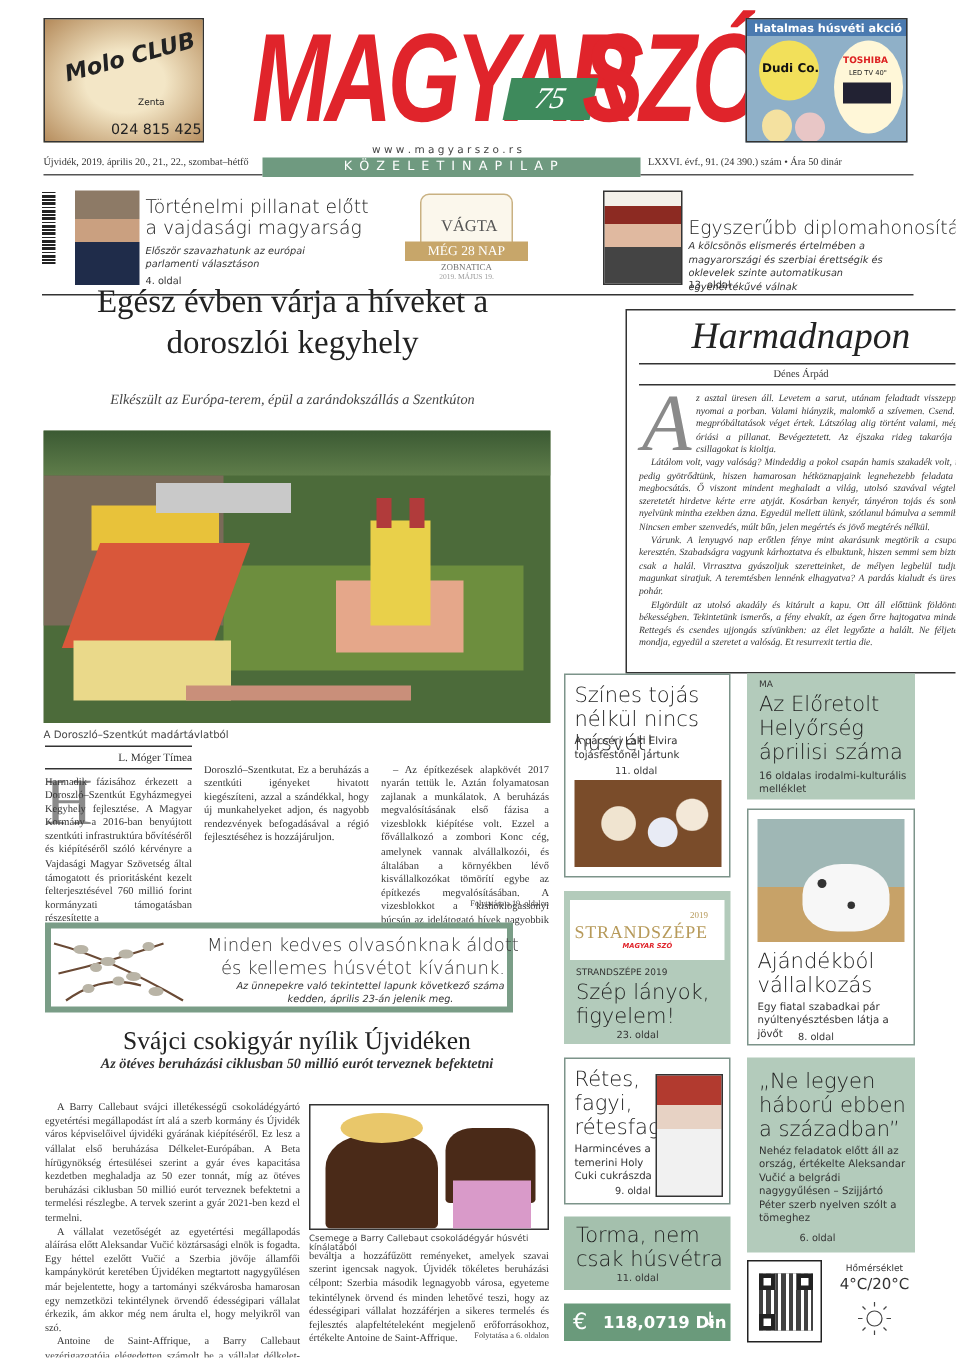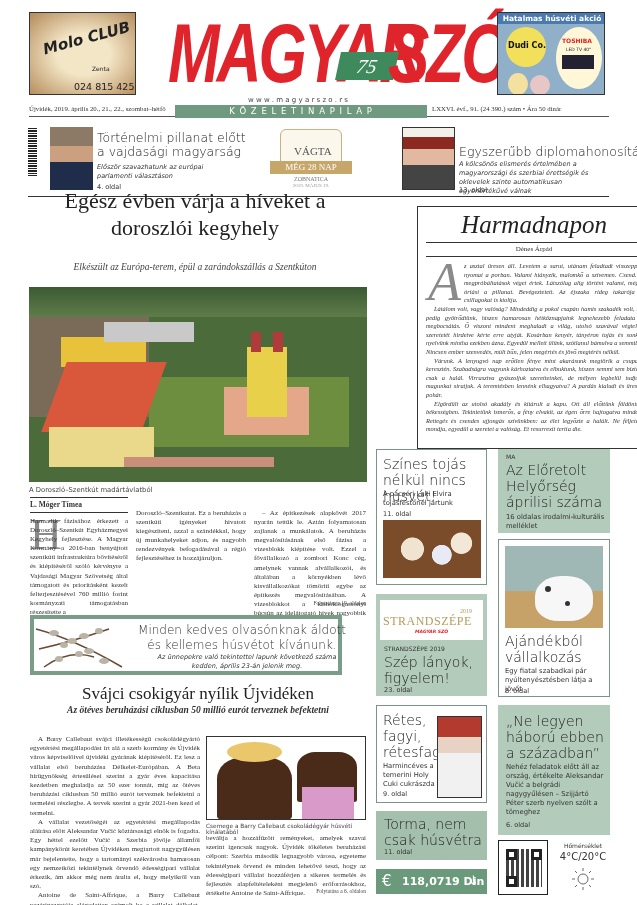--- a/index.html
+++ b/index.html
@@ -22,21 +22,21 @@
   .tease-page { font-family: "DejaVu Sans", sans-serif; font-size: 6.5px; color: #333; }
 
   .col-text { font-family: "Liberation Serif", serif; font-size: 7px; line-height: 9.1px; text-align: justify; color: #333; }
   .col-text p { text-indent: 8px; }
   .italic-text { font-style: italic; }
 
   .box { border: 1px solid #7c948a; }
   .photo { overflow: hidden; }
   .box-title { font-family: "DejaVu Sans", sans-serif; font-weight: 300; font-size: 14px; line-height: 16px; color: #222; }
   .box-sub { font-family: "DejaVu Sans", sans-serif; font-size: 6.8px; line-height: 9px; color: #333; }
-  .box-page { font-family: "DejaVu Sans", sans-serif; font-size: 6.5px; color: #333; margin-top: 2px; }
+  .box-page { font-family: "DejaVu Sans", sans-serif; font-size: 6.5px; color: #333; margin-top: 2px; margin-left: 27px; }
 </style>
 </head>
 <body>
 
 <div class="abs ad-box" style="left:29px;top:12px;width:107px;height:83px;background:#e8d9b8;">
   <div class="abs" style="left:0;top:0;width:107px;height:83px;background:radial-gradient(ellipse at center,#f3e6c6 35%,#b48a5a 100%);"></div>
   <div class="abs sans" style="left:12px;top:16px;font-size:15px;font-weight:bold;font-style:italic;color:#222;transform:rotate(-15deg);">Molo CLUB</div>
   <div class="abs sans" style="left:62px;top:52px;font-size:6px;color:#222;">Zenta</div>
   <div class="abs sans" style="left:44px;top:68px;font-size:9.5px;color:#222;">024 815 425</div>
 </div>
@@ -109,21 +109,21 @@
   <div class="abs" style="left:20px;top:140px;width:105px;height:40px;background:#ead98a;"></div>
   <div class="abs" style="left:195px;top:100px;width:85px;height:48px;background:#e5a78a;"></div>
   <div class="abs" style="left:218px;top:60px;width:40px;height:70px;background:#e9d04a;"></div>
   <div class="abs" style="left:222px;top:45px;width:10px;height:20px;background:#b13b3b;"></div>
   <div class="abs" style="left:244px;top:45px;width:10px;height:20px;background:#b13b3b;"></div>
   <div class="abs" style="left:95px;top:170px;width:150px;height:10px;background:#c98f7a;"></div>
 </div>
 <div class="abs sans" style="left:29px;top:486px;font-size:6.8px;color:#444;">A Doroszló–Szentkút madártávlatból</div>
 
 <div class="abs" style="left:30px;top:497px;width:98px;height:1px;background:#333;"></div>
-<div class="abs serif" style="left:30px;top:500px;width:98px;text-align:left;font-size:7.5px;color:#333;font-weight:bold;">L. Móger Tímea</div>
+<div class="abs serif" style="left:30px;top:500px;width:98px;text-align:right;font-size:7.5px;color:#333;">L. Móger Tímea</div>
 <div class="abs" style="left:30px;top:512px;width:98px;height:1px;background:#333;"></div>
 
 <div class="abs serif" style="left:30px;top:513px;font-size:44px;line-height:44px;color:#8a8a8a;">H</div>
 <div class="abs col-text" style="left:30px;top:517px;width:98px;text-indent:0;">
   <p style="text-indent:0;padding-left:0;">Harmadik fázisához érkezett a Doroszló–Szentkút Egyházmegyei Kegyhely fejlesztése. A Magyar Kormány a 2016-ban benyújtott szentkúti infrastruktúra bővítéséről és kiépítéséről szóló kérvényre a Vajdasági Magyar Szövetség által támogatott és prioritásként kezelt felterjesztésével 760 millió forint kormányzati támogatásban részesítette a</p>
 </div>
 <div class="abs col-text" style="left:136px;top:509px;width:110px;">
   <p style="text-indent:0;">Doroszló–Szentkutat. Ez a beruházás a szentkúti igényeket hivatott kiegészíteni, azzal a szándékkal, hogy új munkahelyeket adjon, és nagyobb rendezvények befogadásával a régió fejlesztéséhez is hozzájáruljon.</p>
 </div>
 <div class="abs col-text" style="left:254px;top:509px;width:112px;">

